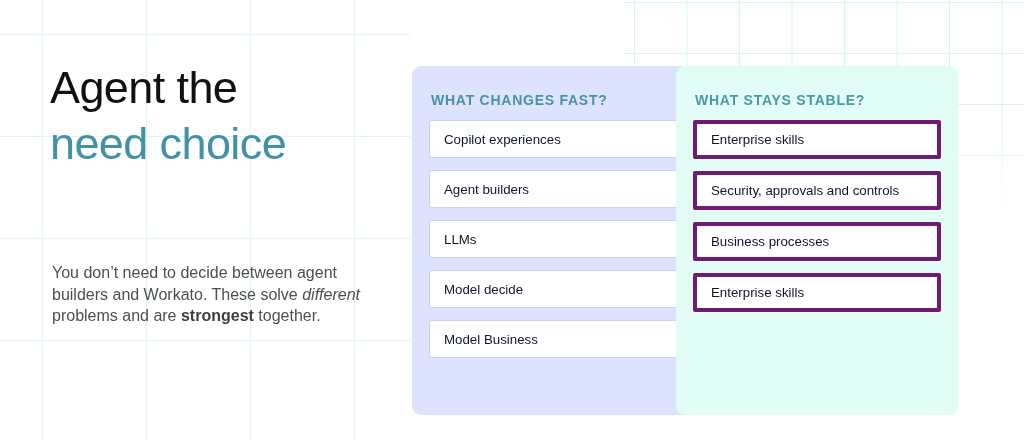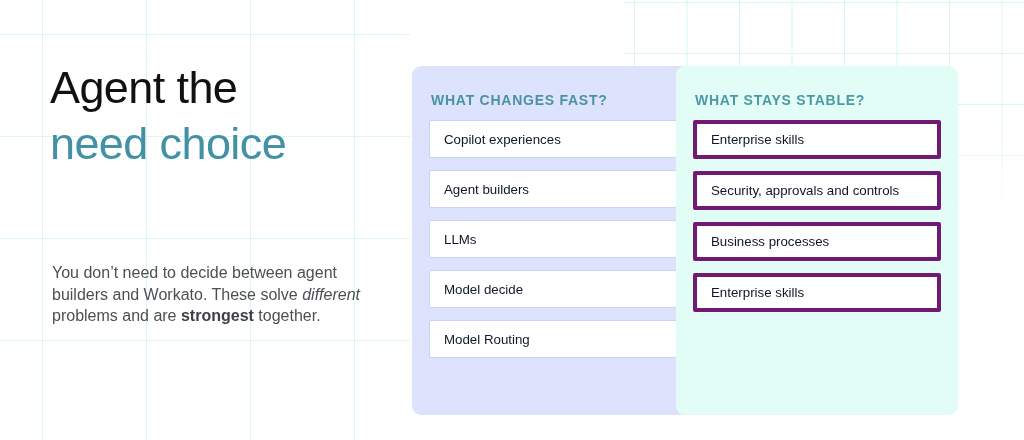--- a/index.html
+++ b/index.html
@@ -147,21 +147,21 @@
 
   <p id="intro-paragraph"><span>You don’t need to decide between agent builders and Workato. These solve </span><em>different</em><span> problems and are </span><strong>strongest</strong><span> together.</span></p>
 
   <div class="panel" id="panel-changes">
     <div class="panel-heading">WHAT CHANGES FAST?</div>
     <div class="card-list">
       <div class="card">Copilot experiences</div>
       <div class="card">Agent builders</div>
       <div class="card">LLMs</div>
       <div class="card">Model decide</div>
-      <div class="card">Model Routing</div>
+      <div class="card">Model Business</div>
     </div>
   </div>
 
   <div class="panel" id="panel-stable">
     <div class="panel-heading">WHAT STAYS STABLE?</div>
     <div class="card-list">
       <div class="card">Enterprise skills</div>
       <div class="card">Security, approvals and controls</div>
       <div class="card">Business processes</div>
       <div class="card">Enterprise skills</div>

